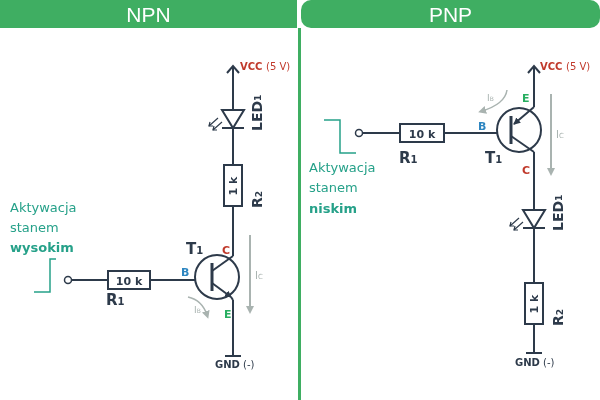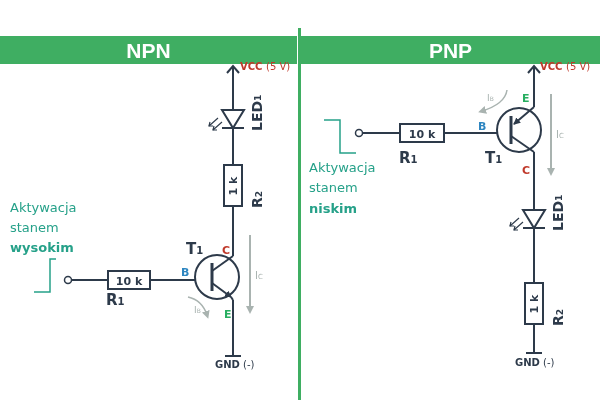--- a/index.html
+++ b/index.html
@@ -1,19 +1,19 @@
 <!DOCTYPE html>
 <html><head>
   <meta charset="utf-8">
   <style>
     html, body { margin: 0; padding: 0; background: #ffffff; }
     body { width: 600px; height: 400px; position: relative; overflow: hidden; font-family: "DejaVu Sans", sans-serif; }
-    .header { position: absolute; top: 0; height: 28px; background: #3fae62; color: #fff; font-weight: bold; font-size: 21px; text-align: center; line-height: 30px; font-family: "Liberation Sans", sans-serif; margin-top: 36px; }
+    .header { position: absolute; top: 0; height: 28px; background: #3fae62; color: #fff; font-weight: normal; font-size: 21px; text-align: center; line-height: 30px; font-family: "Liberation Sans", sans-serif; }
     #hdr-left { left: 0; width: 297px; }
-    #hdr-right { left: 301px; width: 299px; }
+    #hdr-right { left: 301px; width: 299px; border-radius: 10px; }
     #divider { position: absolute; left: 297px; top: 0; width: 4px; height: 400px; background: #ffffff; }
     #divider-line { position: absolute; left: 298px; top: 28px; width: 3px; height: 372px; background: #3fae62; }
     svg { position: absolute; left: 0; top: 0; }
     .wire { stroke: #2d3a4a; stroke-width: 2; fill: none; }
     .tx { font-family: "DejaVu Sans", sans-serif; }
   </style>
 </head>
 <body>
 
 <div id="hdr-left" class="header"><span>NPN</span></div>

